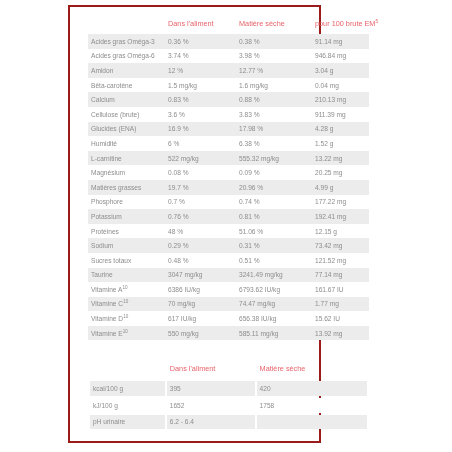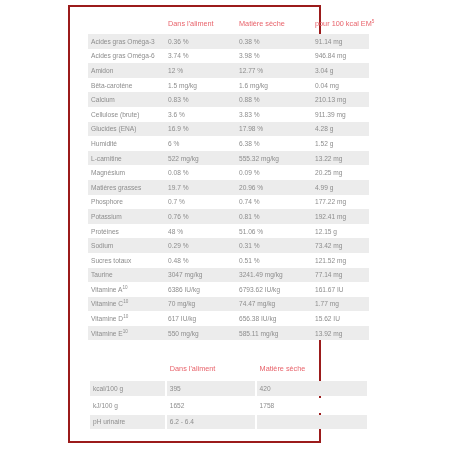--- a/index.html
+++ b/index.html
@@ -98,21 +98,21 @@
         <col class="c-label">
           <col class="c-v1">
           <col class="c-v2">
           <col class="c-v3">
       </colgroup>
       <thead>
         <tr>
           <th></th>
           <th>Dans l'aliment</th>
           <th>Matière sèche</th>
-          <th><span>pour 100 kcal EM</span><sup>5</sup></th>
+          <th><span>pour 100 brute EM</span><sup>5</sup></th>
         </tr>
       </thead>
       <tbody>
         <tr class="odd">
           <td class="lbl"><span>Acides gras Oméga-3</span></td>
           <td>0.36 %</td>
           <td>0.38 %</td>
           <td>91.14 mg</td>
         </tr>
         <tr class="even">

